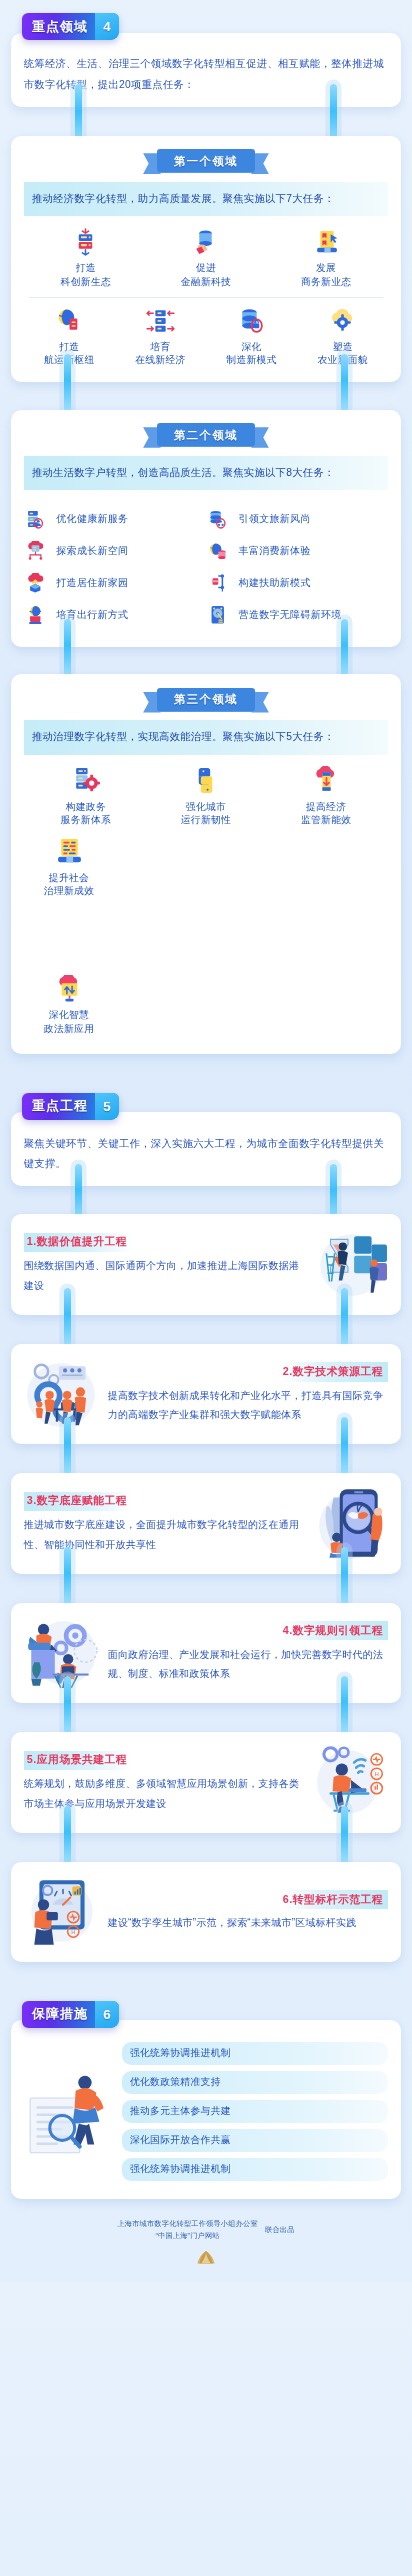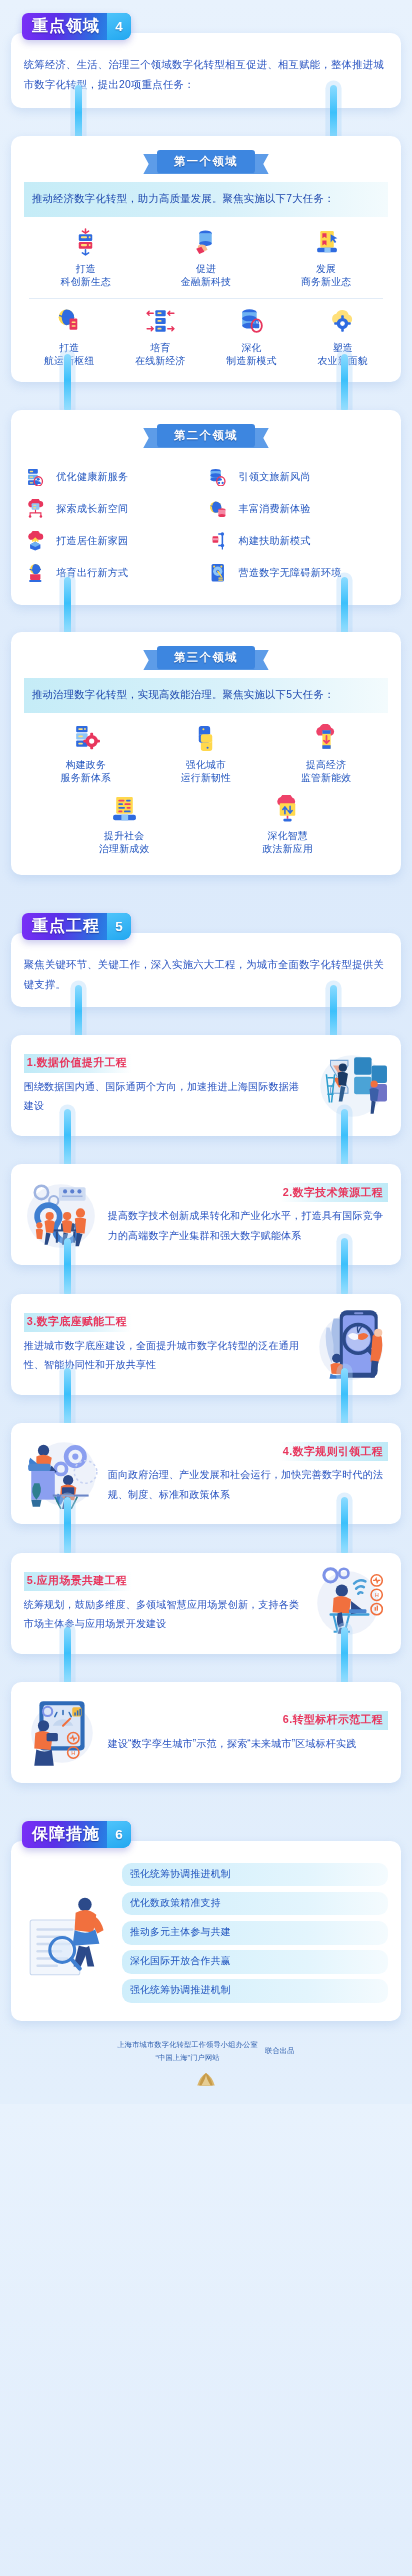--- a/index.html
+++ b/index.html
@@ -23,21 +23,21 @@
     height: 27px;
     border-radius: 6.2px 6.2px 8.2px 6.2px;
     overflow: hidden;
     background: linear-gradient(100deg, #7b2ff7 0%, #5a30e8 32%, #2f6be0 66%, #1fa8ef 100%);
     box-shadow: 0 3.1px 7.2px rgba(60,60,190,.28);
     z-index: 30;
   }
   .sec-head .sh-title {
     display: flex; align-items: center;
     padding: 0 7.2px 0 10.3px;
-    font-size: 16px;
+    font-size: 13px;
     font-weight: bold;
     letter-spacing: 1px;
     color: #ffffff;
     text-shadow: 0 0.5px 1px rgba(20,20,90,.45);
   }
   .sec-head .sh-num {
     display: flex; align-items: center; justify-content: center;
     min-width: 24px;
     background: linear-gradient(160deg, #4fc4fb 0%, #22a7f0 100%);
     color: #fff;
@@ -323,20 +323,23 @@
     <div class="rail" style="left:53px; bottom:-30px; height:58px;"></div>
     <div class="rail" style="right:53px; bottom:-30px; height:58px;"></div>
   </div>
 
   <div style="height:16.5px"></div>
 
   
   <div class="card">
     <div class="ribbon-wrap">
       <span class="ribbon">第二个领域</span>
+    </div>
+    <div class="band">
+      <p class="para">推动生活数字户转型，创造高品质生活。聚焦实施以下8大任务：</p>
     </div>
 
     <div class="rows2">
       <div class="rowitem">
         <span class="ico">
           <svg width="16.5" height="18.5" viewBox="0 0 32 36">
             <rect x="2" y="2" width="19" height="9" rx="1.6" fill="#2f6be0"></rect>
             <rect x="2" y="13" width="19" height="9" rx="1.6" fill="#6fb3f2"></rect>
             <rect x="2" y="24" width="19" height="9" rx="1.6" fill="#2f6be0"></rect>
             <rect x="5" y="5.5" width="7" height="2.6" rx="1.3" fill="#ffe07a"></rect>
@@ -508,21 +511,21 @@
             <rect x="20" y="12" width="16" height="7" fill="#2f6be0"></rect>
             <rect x="20" y="41" width="16" height="7" fill="#2f6be0"></rect>
             <path d="M28 23 v14 M28 37 l-5 -5 M28 37 l5 -5" stroke="#ee4269" stroke-width="3.4" fill="none" stroke-linecap="round"></path>
           </svg>
         </div>
         <div class="lbl">提高经济</div>
         <div class="lbl">监管新能效</div>
       </div>
     </div>
 
-    <div class="grid3" style="justify-content:center; gap:77px;">
+    <div class="grid3" style="gap:77px;flex-direction:column;">
       <div class="cellv">
         <div class="ico">
           <svg width="29" height="28" viewBox="0 0 56 54">
             <rect x="12" y="2" width="32" height="32" rx="2" fill="#ffd84d"></rect>
             <rect x="16" y="7" width="12" height="3.4" rx="1.7" fill="#ee4269"></rect>
             <rect x="31" y="7" width="9" height="3.4" rx="1.7" fill="#2f6be0"></rect>
             <rect x="16" y="14" width="9" height="3.4" rx="1.7" fill="#2f6be0"></rect>
             <rect x="28" y="14" width="12" height="3.4" rx="1.7" fill="#ee4269"></rect>
             <rect x="16" y="21" width="13" height="3.4" rx="1.7" fill="#2f6be0"></rect>
             <rect x="32" y="21" width="8" height="3.4" rx="1.7" fill="#ee4269"></rect>

